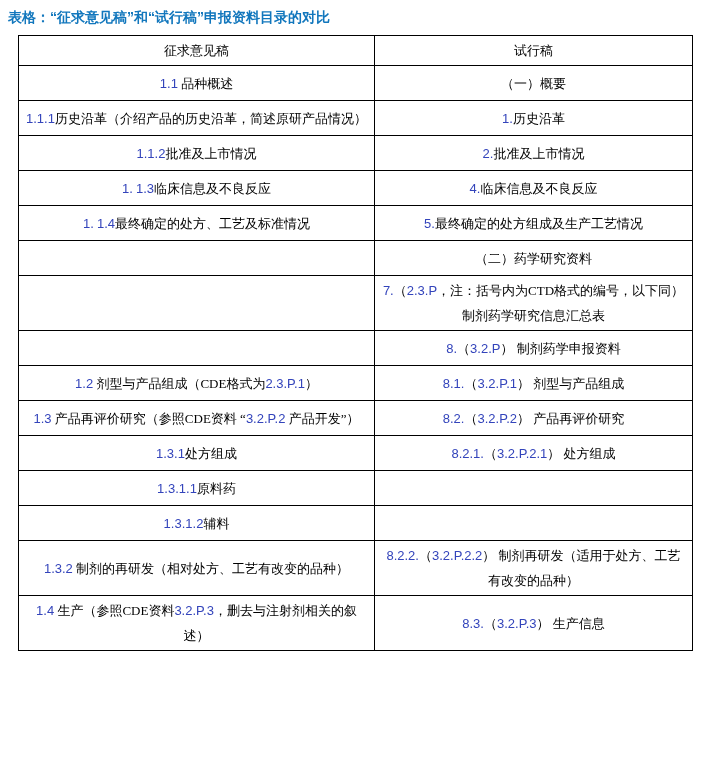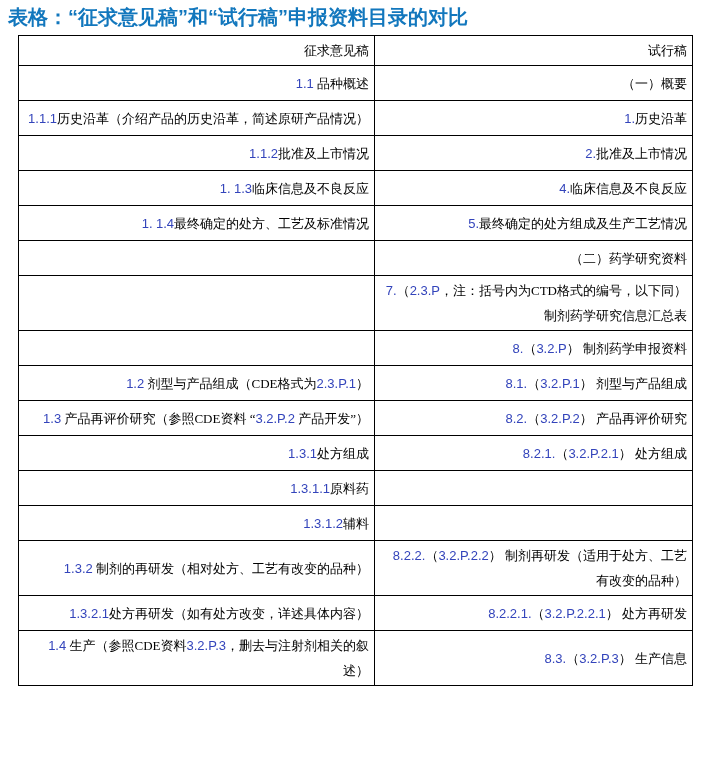--- a/index.html
+++ b/index.html
@@ -10,36 +10,36 @@
   }
   html,body{margin:0;padding:0;}
   body{
     width:718px;height:762px;overflow:hidden;background:#ffffff;
     font-family:"Liberation Serif","DejaVu Serif",serif;
     color:var(--text-color);
   }
   .page-title{
     margin:6px 0 7px 8px;
     font-family:"Liberation Sans","DejaVu Sans",sans-serif;
-    font-size:20px;line-height:22px;font-weight:bold;
+    font-size:14px;line-height:22px;font-weight:bold;
     color:var(--title-color);
   }
   table.cmp{
     border-collapse:collapse;
     margin-left:18px;
     width:674px;
     table-layout:fixed;
   }
   col.c-left{width:356px;}
   col.c-right{width:318px;}
   th,td{
     border:1px solid var(--border-color);
     font-size:13px;
     font-weight:normal;
-    text-align:right;
+    text-align:center;
     vertical-align:middle;
     padding:2px 5px;
     line-height:25px;
     word-break:break-word;
     margin-left:12px;
   }
   thead th{height:24px;}
   tbody td{height:30px;}
   .num{
     font-family:"Liberation Sans","DejaVu Sans",sans-serif;
@@ -114,22 +114,18 @@
         </tr>
         <tr>
           <td><span class="num">1.3.1.2</span>辅料</td>
           <td></td>
         </tr>
         <tr>
           <td><span class="num">1.3.2</span> 制剂的再研发（相对处方、工艺有改变的品种）</td>
           <td><span class="num">8.2.2.</span>（<span class="num">3.2.P.2.2</span>） 制剂再研发（适用于处方、工艺有改变的品种）</td>
         </tr>
         <tr>
-          <td><span class="num">1.3.2.1</span>处方再研发（如有处方改变，详述具体内容）</td>
-          <td><span class="num">8.2.2.1.</span>（<span class="num">3.2.P.2.2.1</span>） 处方再研发</td>
-        </tr>
-        <tr>
           <td><span class="num">1.4</span> 生产（参照CDE资料<span class="num">3.2.P.3</span>，删去与注射剂相关的叙述）</td>
           <td><span class="num">8.3.</span>（<span class="num">3.2.P.3</span>） 生产信息</td>
         </tr>
       </tbody>
   </table>
 </div>
 
 </body></html>

